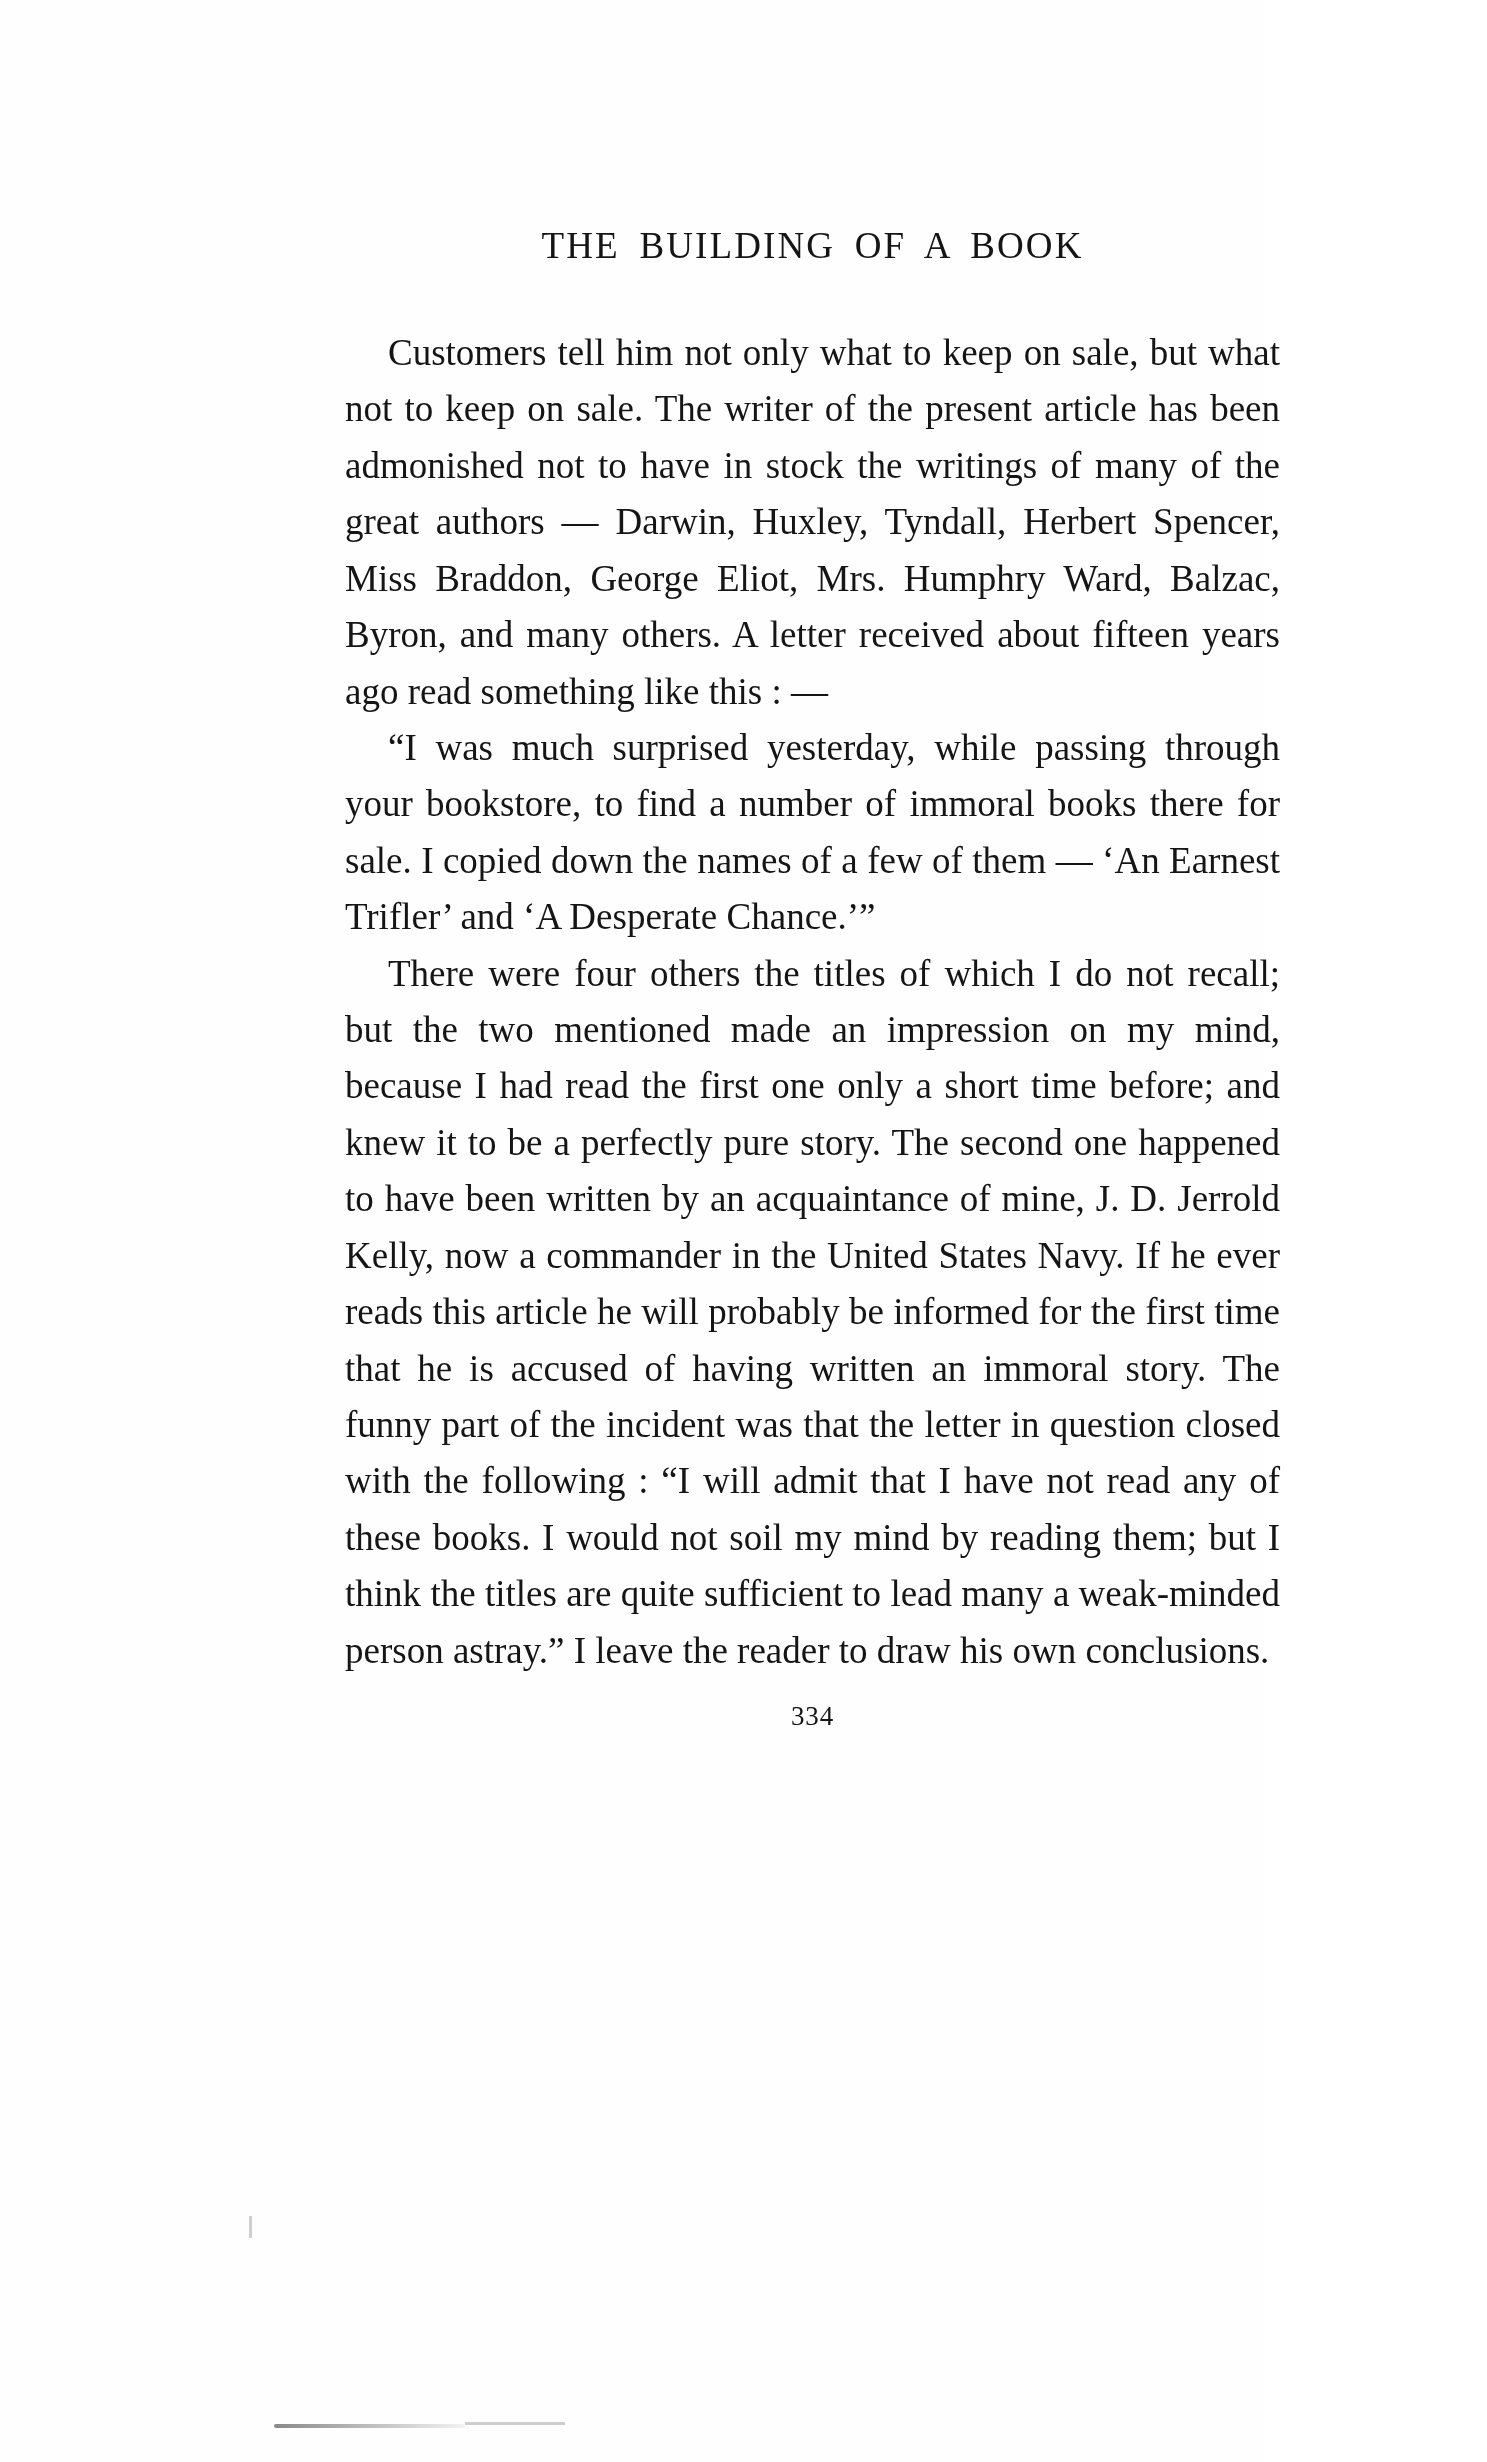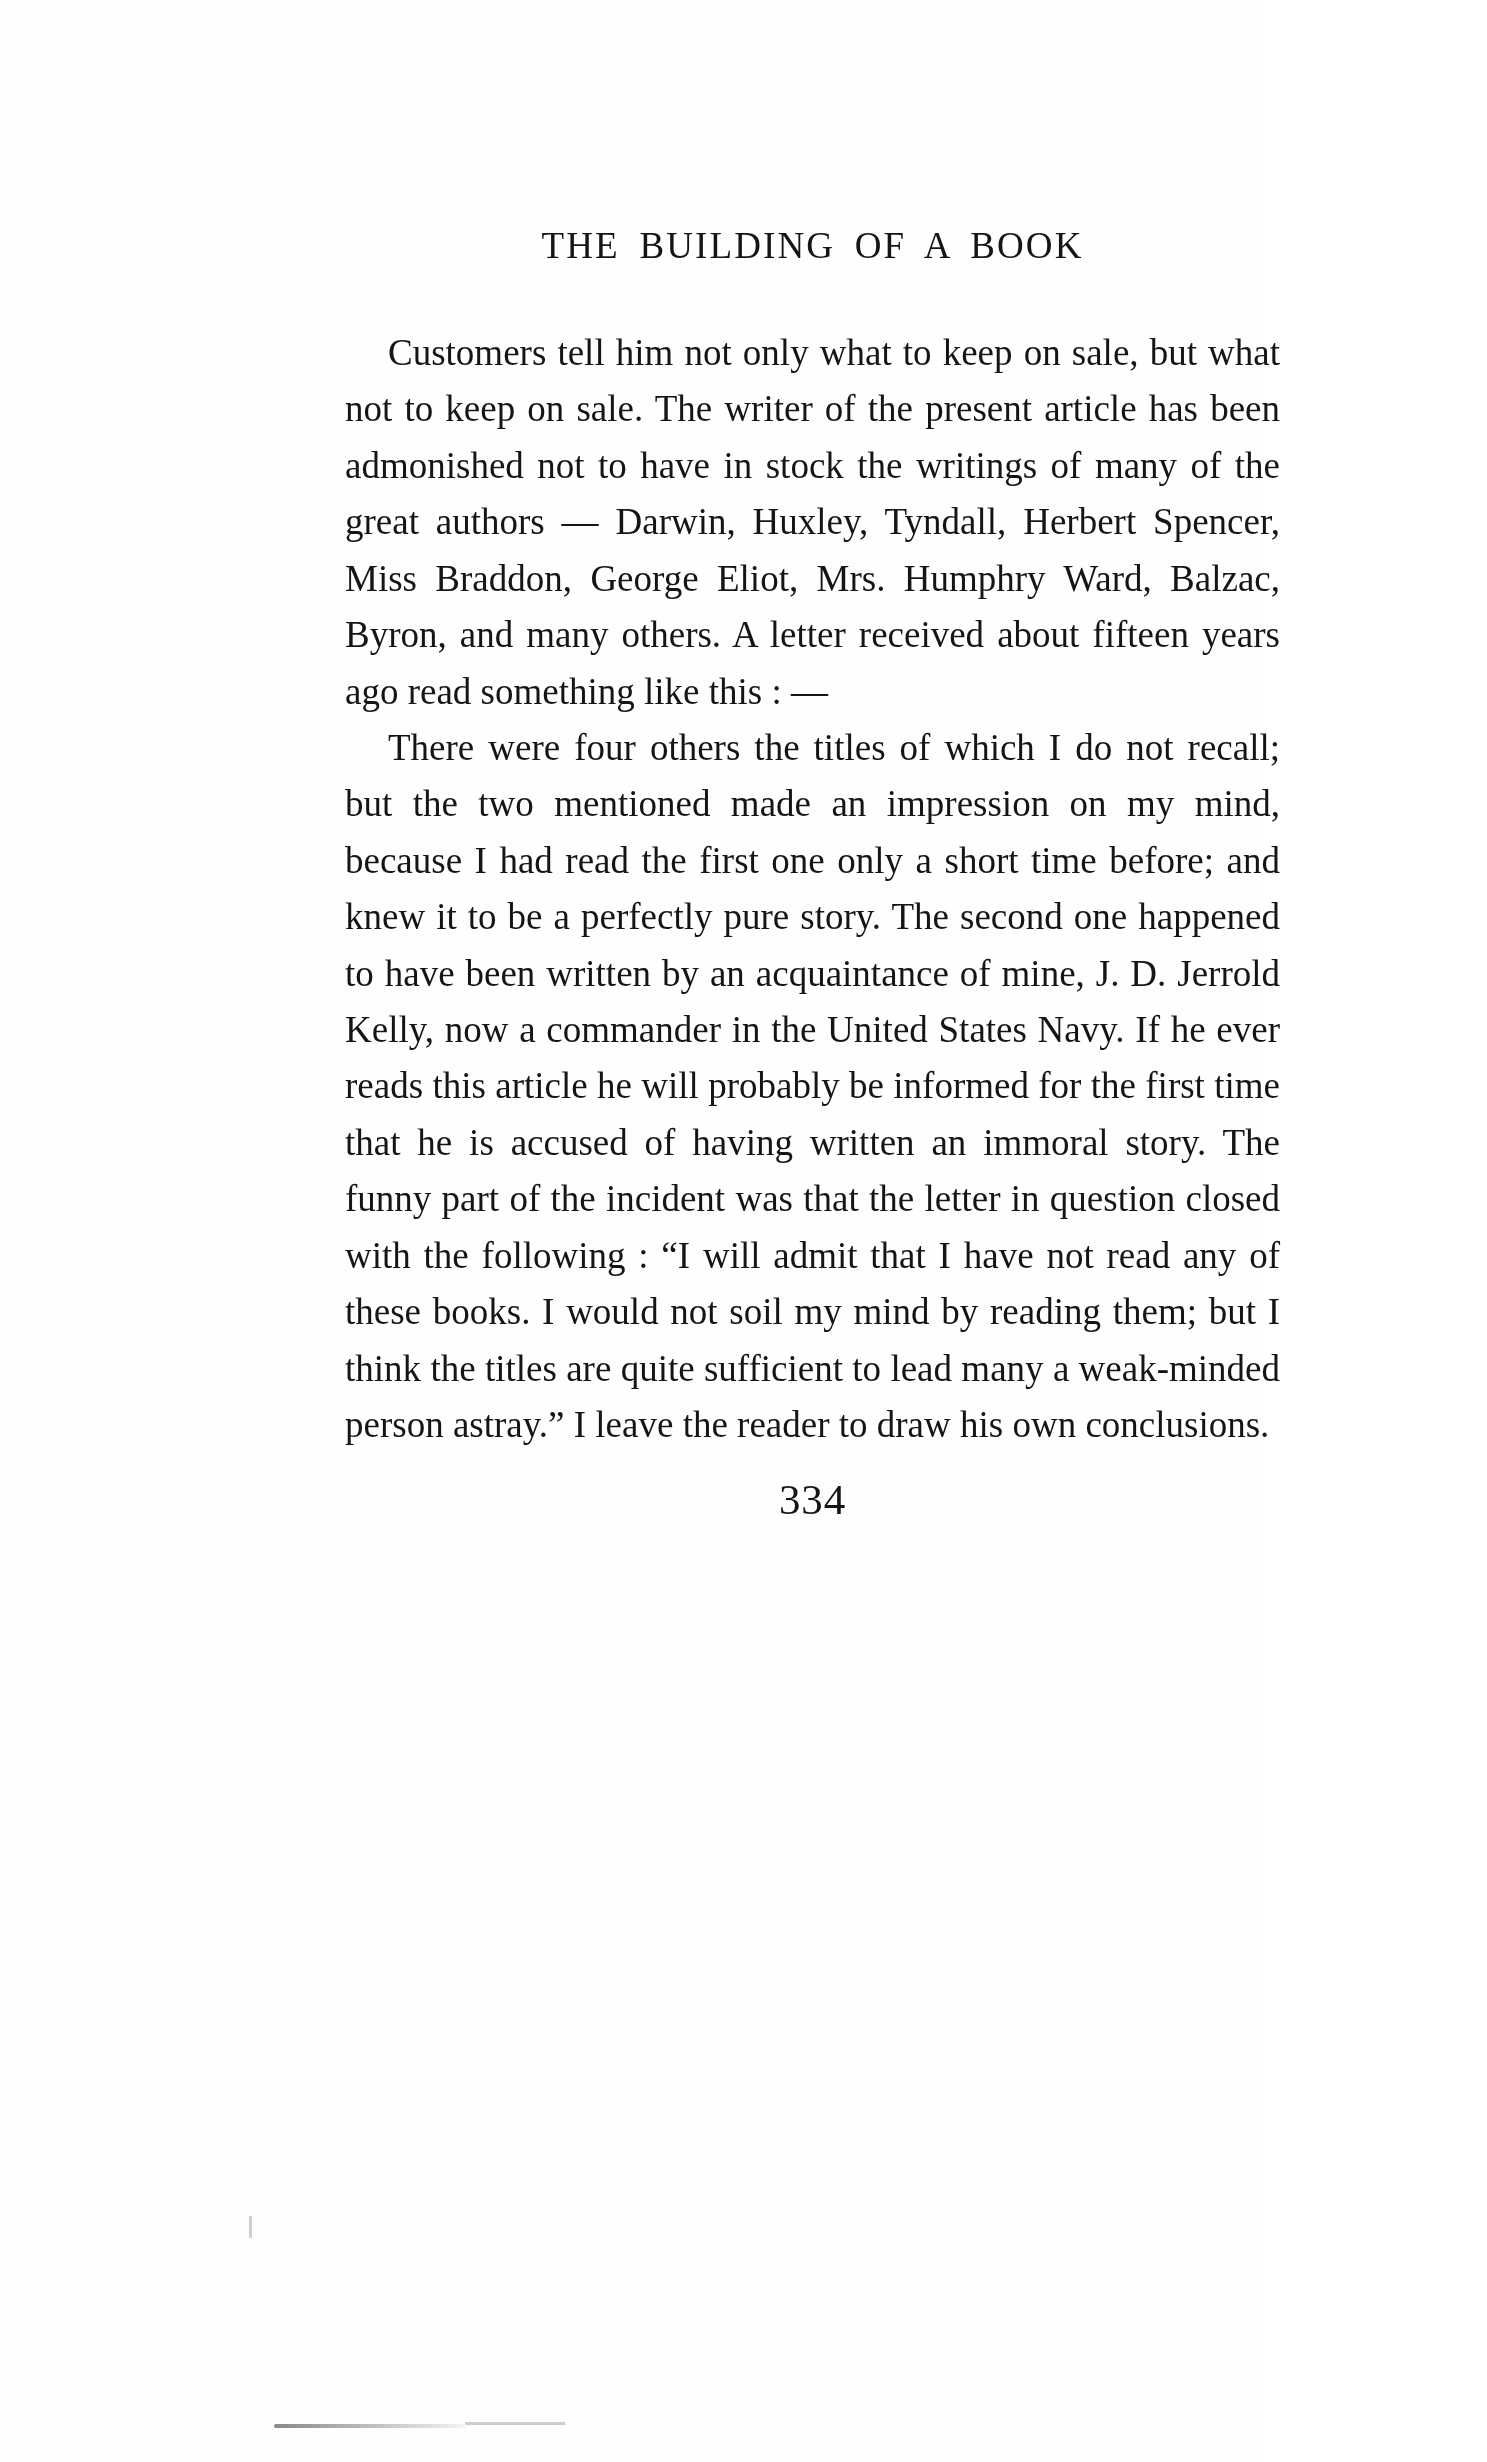--- a/index.html
+++ b/index.html
@@ -46,21 +46,21 @@
     text-justify: inter-word;
     margin-top: 12px;
   }
   .body-text p {
     margin: 0;
     text-indent: 43px;
   }
   .folio {
     width: 935px;
     text-align: center;
-    font-size: 43px;
+    font-size: 27px;
     letter-spacing: 0.8px;
     margin-top: 21.6px;
   }
   .edge-mark {
     position: absolute;
     left: 249px;
     top: 2216px;
     width: 2.5px;
     height: 21.6px;
     background: #cfcfcf;
@@ -87,20 +87,21 @@
 <body>
 
 <div class="page">
 
   <div class="content">
 
     <div class="running-head">THE BUILDING OF A BOOK</div>
 
     <div class="body-text">
       <p>Customers tell him not only what to keep on sale, but what not to keep on sale.  The writer of the present article has been admonished not to have in stock the writings of many of the great authors — Darwin, Huxley, Tyndall, Herbert Spencer, Miss Braddon, George Eliot, Mrs. Humphry Ward, Balzac, Byron, and many others.  A letter received about fifteen years ago read something like this : —</p>
+      <p>“I was much surprised yesterday, while passing through your bookstore, to find a number of immoral books there for sale.  I copied down the names of a few of them — ‘An Earnest Trifler’ and ‘A Desperate Chance.’”</p>
       <p>There were four others the titles of which I do not recall; but the two mentioned made an impression on my mind, because I had read the first one only a short time before; and knew it to be a perfectly pure story.  The second one happened to have been written by an acquaintance of mine, J. D. Jerrold Kelly, now a commander in the United States Navy.  If he ever reads this article he will probably be informed for the first time that he is accused of having written an immoral story.  The funny part of the incident was that the letter in question closed with the following : “I will admit that I have not read any of these books.  I would not soil my mind by reading them; but I think the titles are quite sufficient to lead many a weak-minded person astray.”  I leave the reader to draw his own conclusions.</p>
     </div>
 
     <div class="folio">334</div>
 
   </div>
 
   <div class="edge-mark"></div>
   <div class="bottom-smudge"></div>
   <div class="bottom-smudge2"></div>

